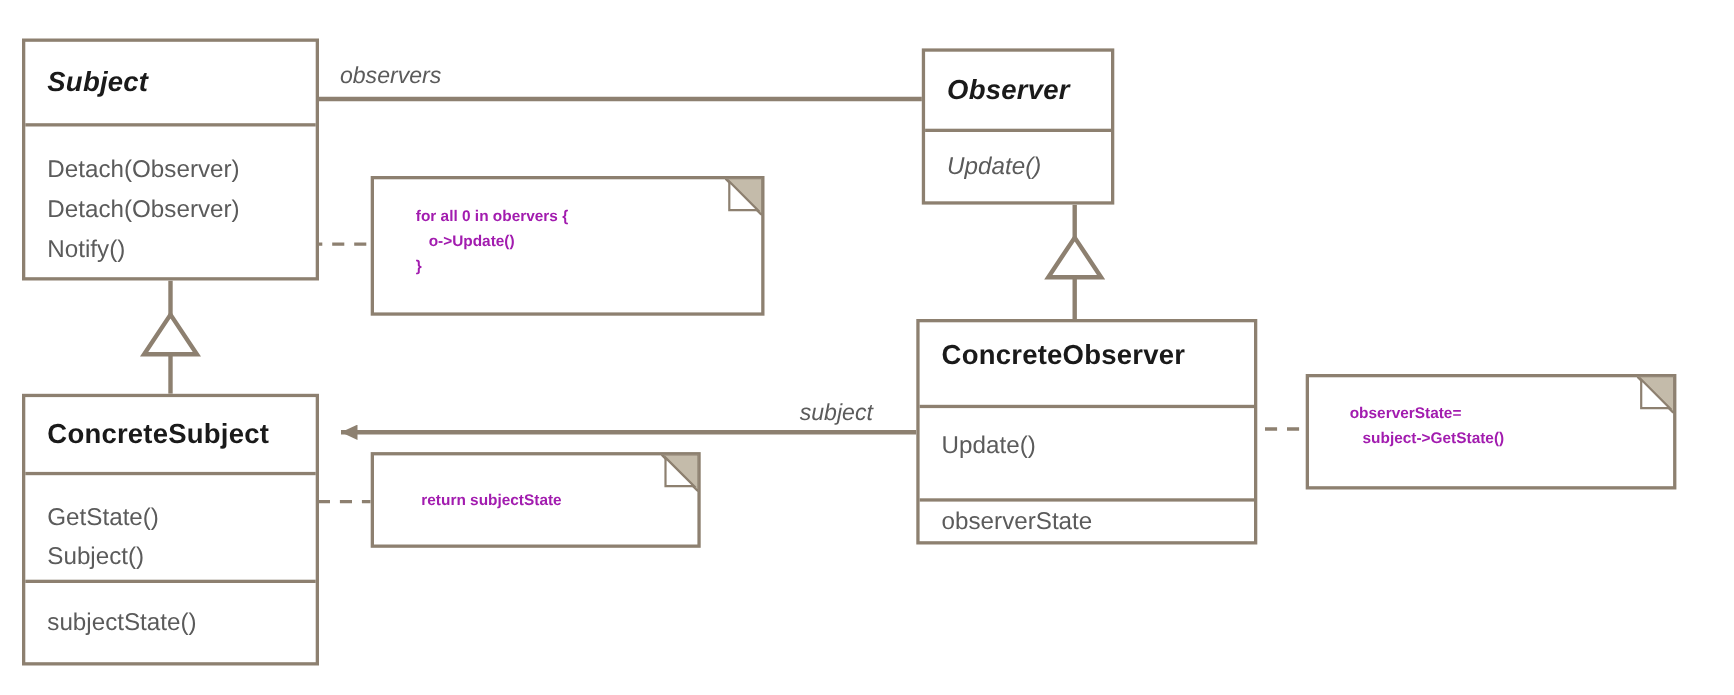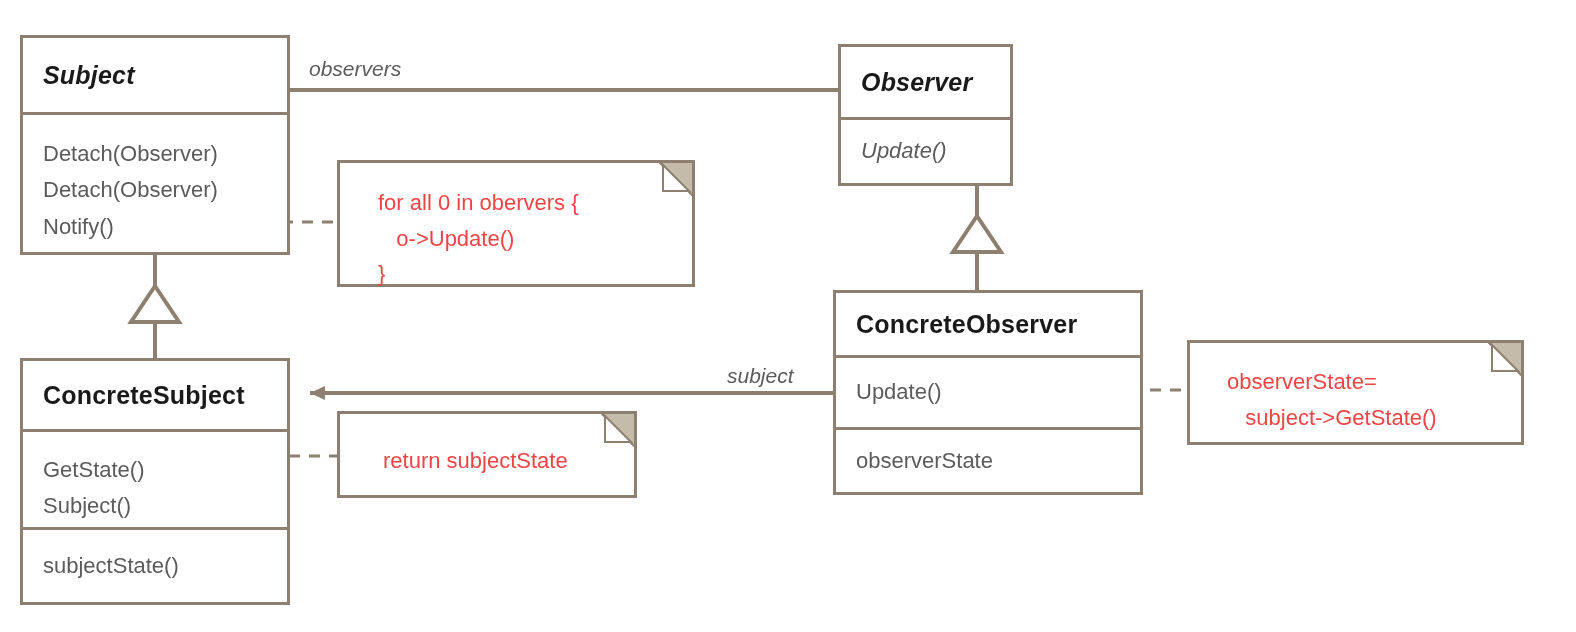--- a/index.html
+++ b/index.html
@@ -67,26 +67,27 @@
 
   
   .uml-note {
     position: absolute;
     box-sizing: border-box;
     background: #ffffff;
     border: 3px solid #8d8070;
     z-index: 3;
   }
   .note-text {
-    font-size: 22px;
-    color: #ef4444;
+    font-size: 14px;
+    color: #a21caf;
     line-height: 1.62;
     white-space: pre;
     position: relative;
     z-index: 2;
+    font-weight: bold;
   }
   .note-fold {
     position: absolute;
     top: -1px;
     right: -1px;
     width: 34px;
     height: 34px;
     z-index: 3;
   }
 
@@ -189,21 +190,21 @@
     </div>
     <div class="compartment" style="height:98px; padding-top:17px;">
       <div class="member">GetState()</div>
       <div class="member">Subject()</div>
     </div>
     <div class="compartment" style="flex:1;">
       <div class="member">subjectState()</div>
     </div>
   </div>
 
-  <div class="uml-class" style="left:833px; top:290px; width:310px; height:205px;">
+  <div class="uml-class" style="left:833px; top:290px; width:310px; height:205px;gap:13px;">
     <div class="compartment" style="height:62px;">
       <div class="class-title">ConcreteObserver</div>
     </div>
     <div class="compartment" style="height:72px;">
       <div class="member">Update()</div>
     </div>
     <div class="compartment" style="flex:1;">
       <div class="member">observerState</div>
     </div>
   </div>

